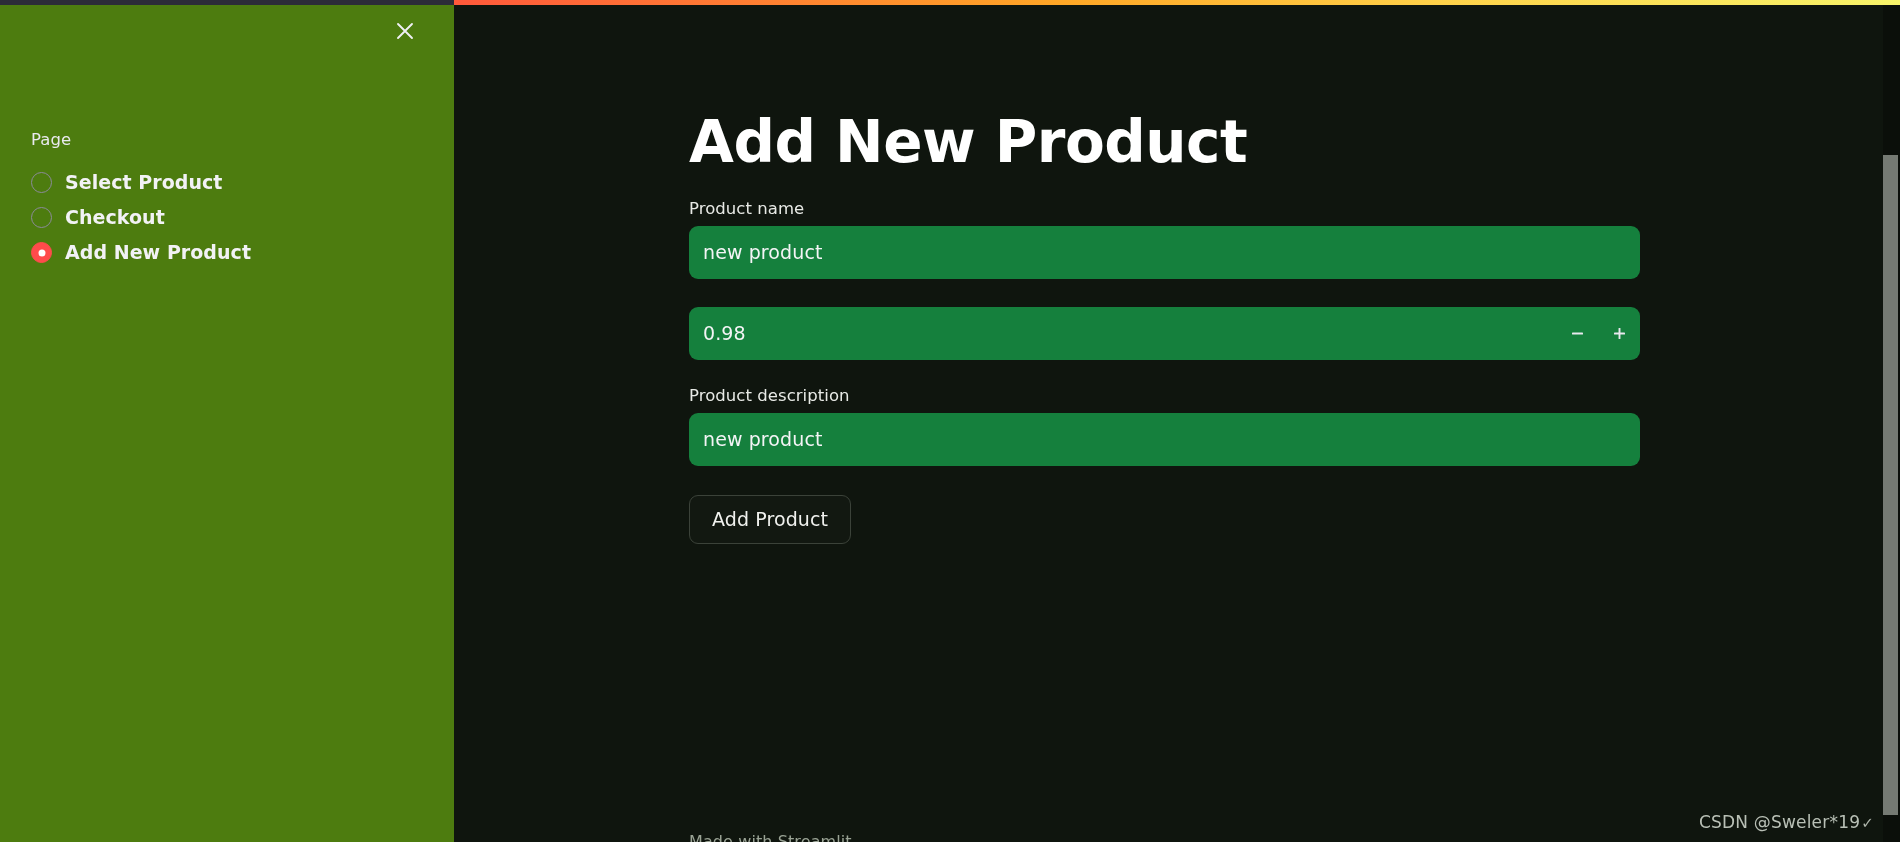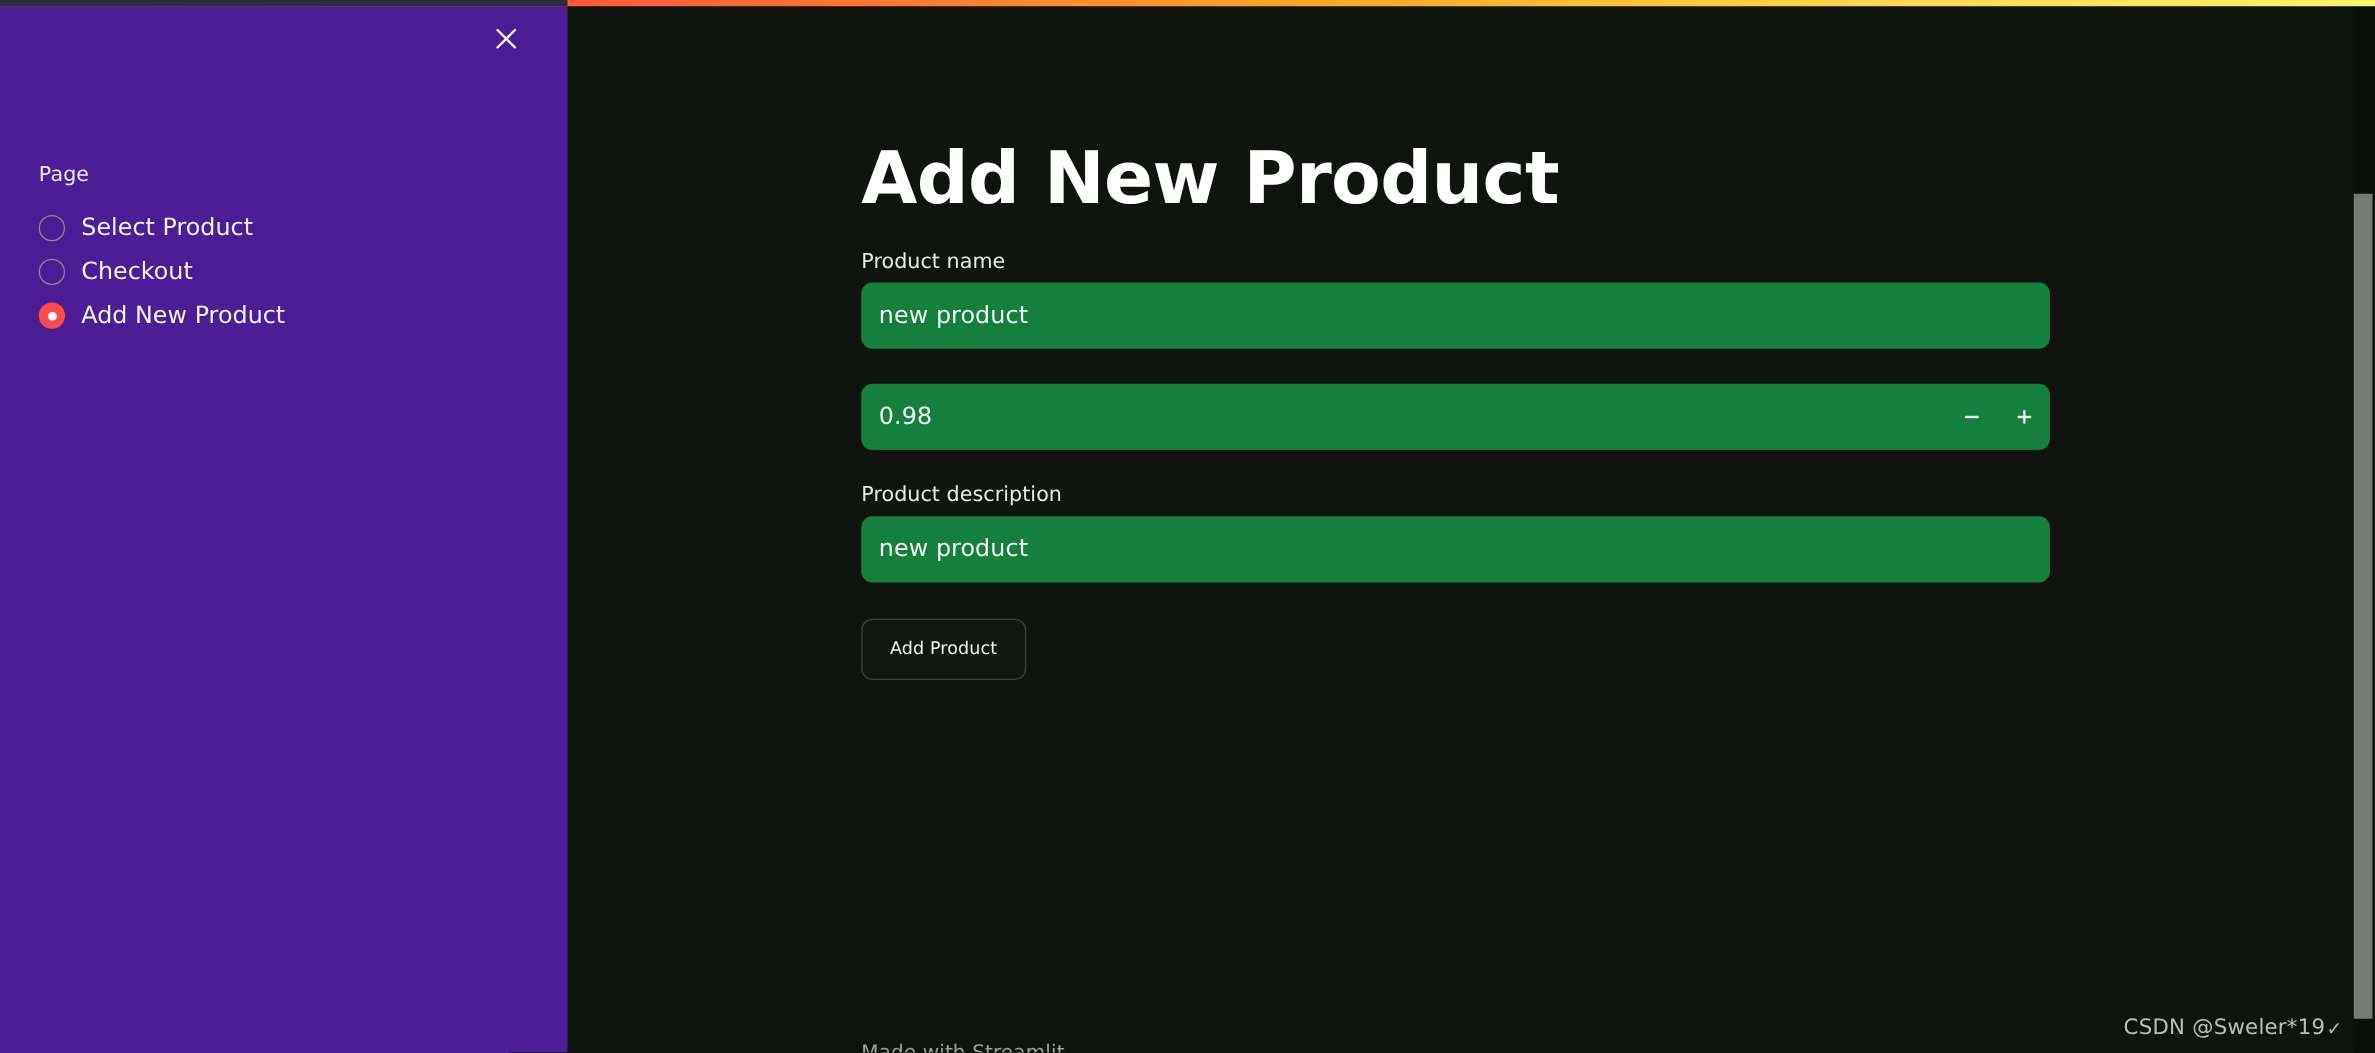--- a/index.html
+++ b/index.html
@@ -18,21 +18,21 @@
     z-index:40;
   }
   .gradient-bar .gb-mask {
     position:absolute; top:0; left:0; width:454px; height:5px;
     background:#2c2b38;
   }
 
   
   .sidebar {
     position:absolute; top:0; left:0; width:454px; height:842px;
-    background:#4c1d95;
+    background:#4d7c0f;
     z-index:20;
   }
   .sidebar-close {
     position:absolute; top:14px; right:32px;
     width:34px; height:34px;
     display:flex; align-items:center; justify-content:center;
     cursor:pointer;
   }
   .sidebar-close svg { display:block; }
 
@@ -60,21 +60,21 @@
     border-color:#ff4b4b;
     background:#ff4b4b;
   }
   .radio-row.selected .radio-mark::after {
     content:""; position:absolute;
     width:7px; height:7px; border-radius:50%;
     background:#ffffff;
     top:50%; left:50%; transform:translate(-50%,-50%);
   }
   .radio-label {
-    font-size:19px; color:#f2f2f5; font-weight:400;
+    font-size:19px; color:#f2f2f5; font-weight:700;
     letter-spacing:0.05px; line-height:1;
   }
 
   
   .topbar {
     position:absolute; top:5px; left:454px; width:1446px; height:62px;
     z-index:15;
   }
 
   
@@ -122,21 +122,21 @@
   .field.price { margin-top:28px; }
   .field.desc  { }
 
   .add-btn {
     margin-top:29px;
     display:inline-flex; align-items:center; justify-content:center;
     height:49px; padding:0 22px;
     border:1px solid #3b4239;
     border-radius:9px;
     background:rgba(255,255,255,0.015);
-    color:#f0f1ee; font-size:14px; font-weight:400;
+    color:#f0f1ee; font-size:19px; font-weight:400;
     cursor:pointer; letter-spacing:0.1px;
   }
 
   .footer-note {
     position:absolute; top:832px; left:235px;
     font-size:16px; color:#9aa395; letter-spacing:0.1px;
     white-space:nowrap;
   }
 
   

